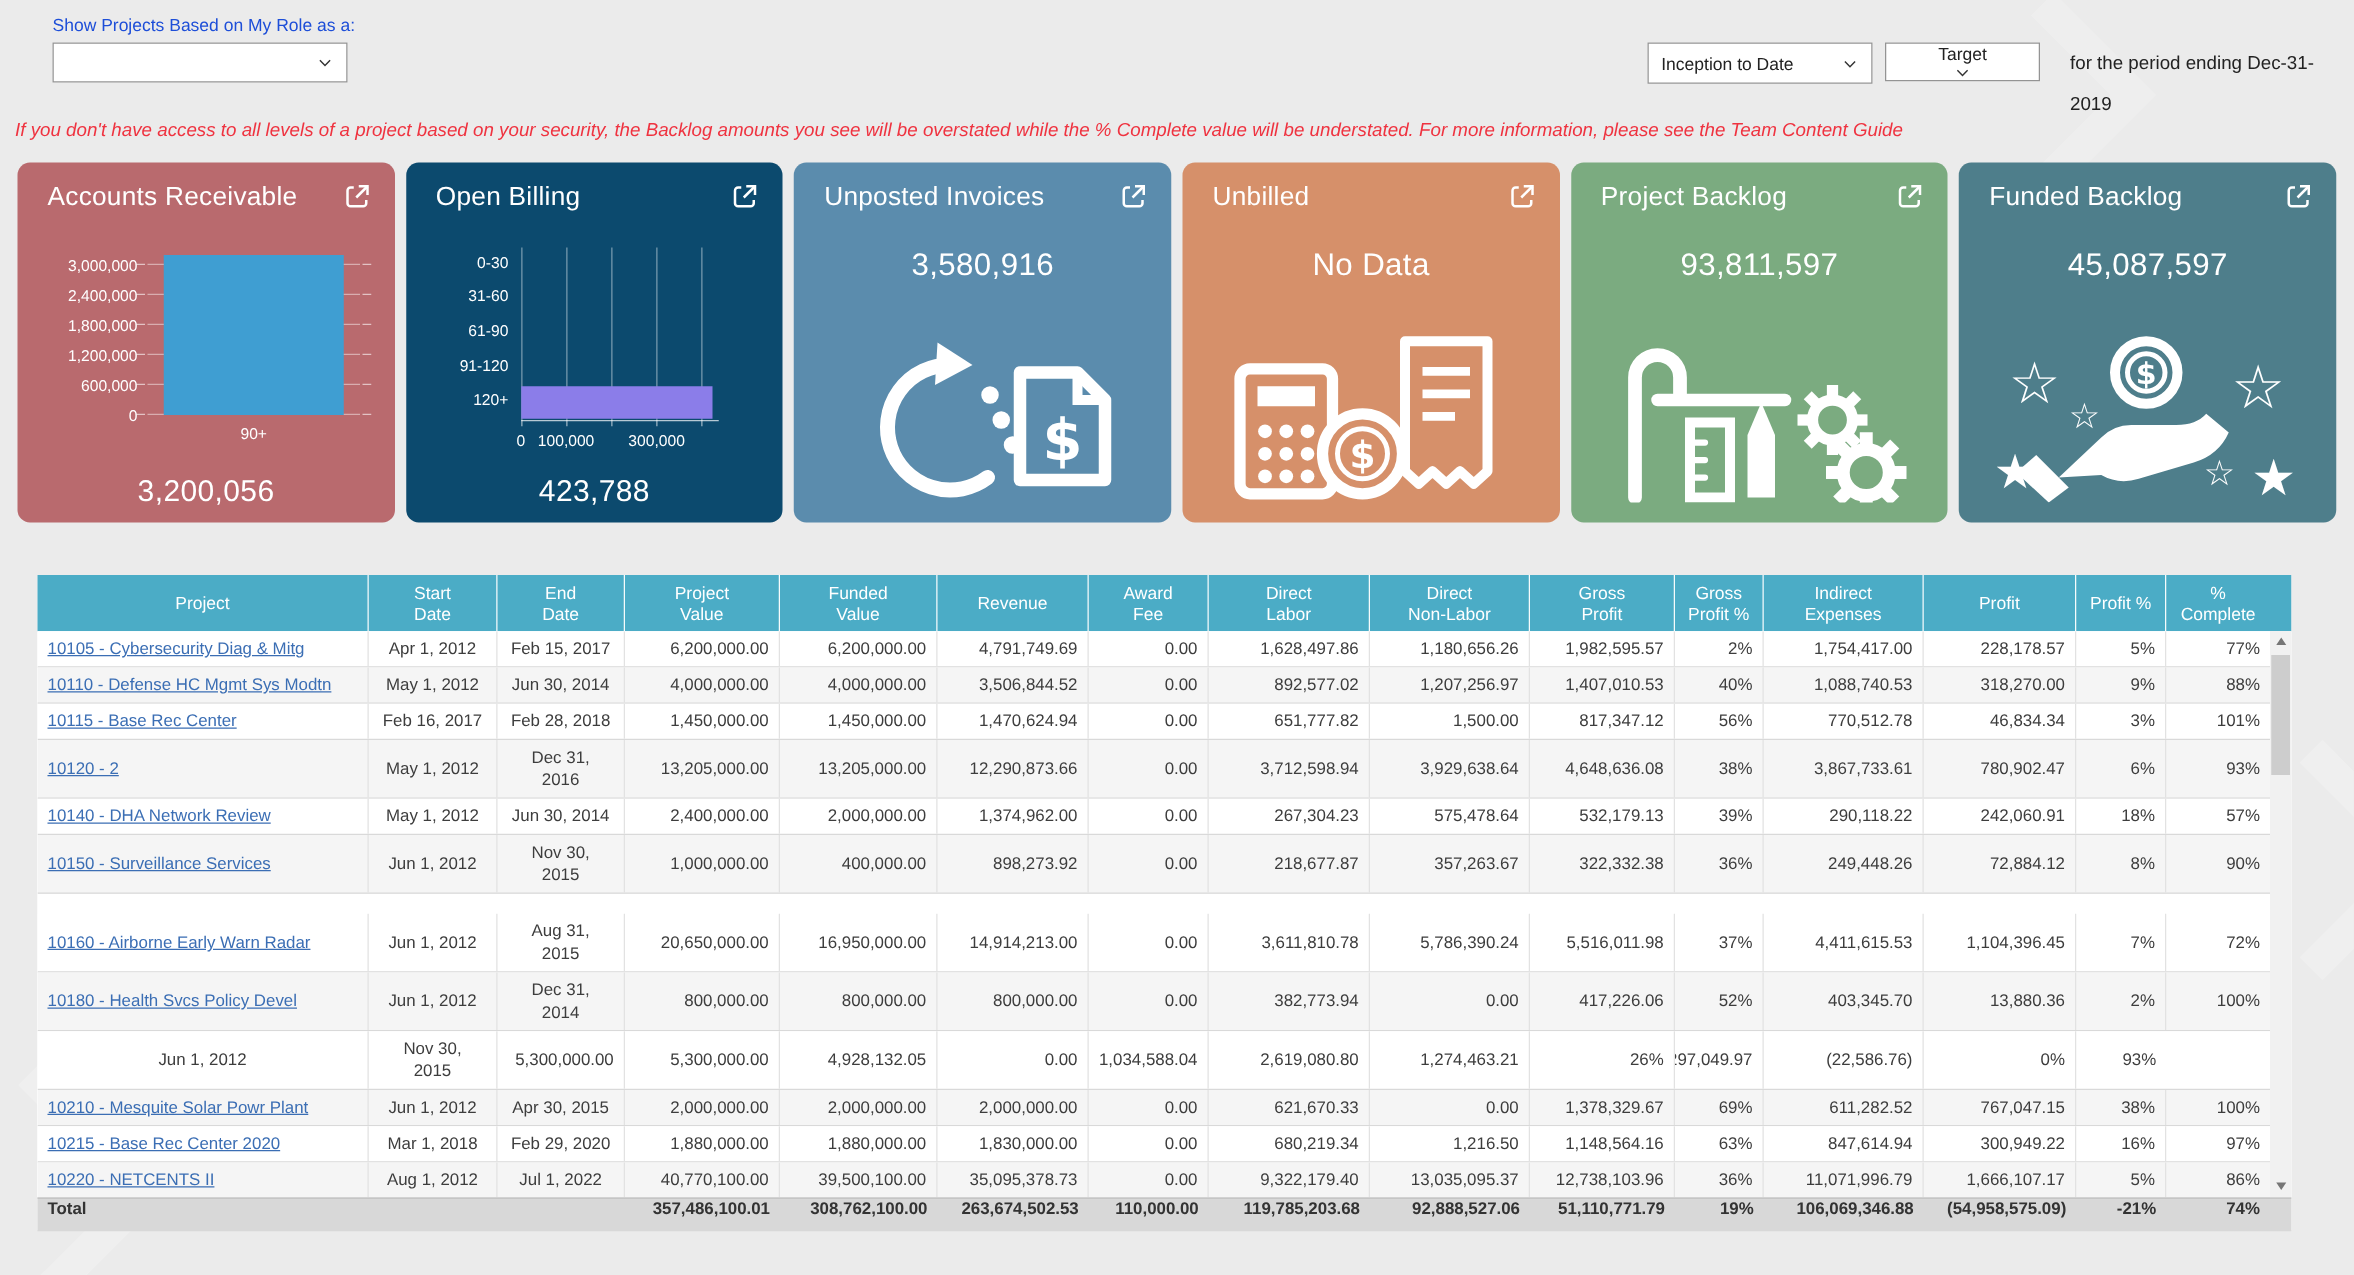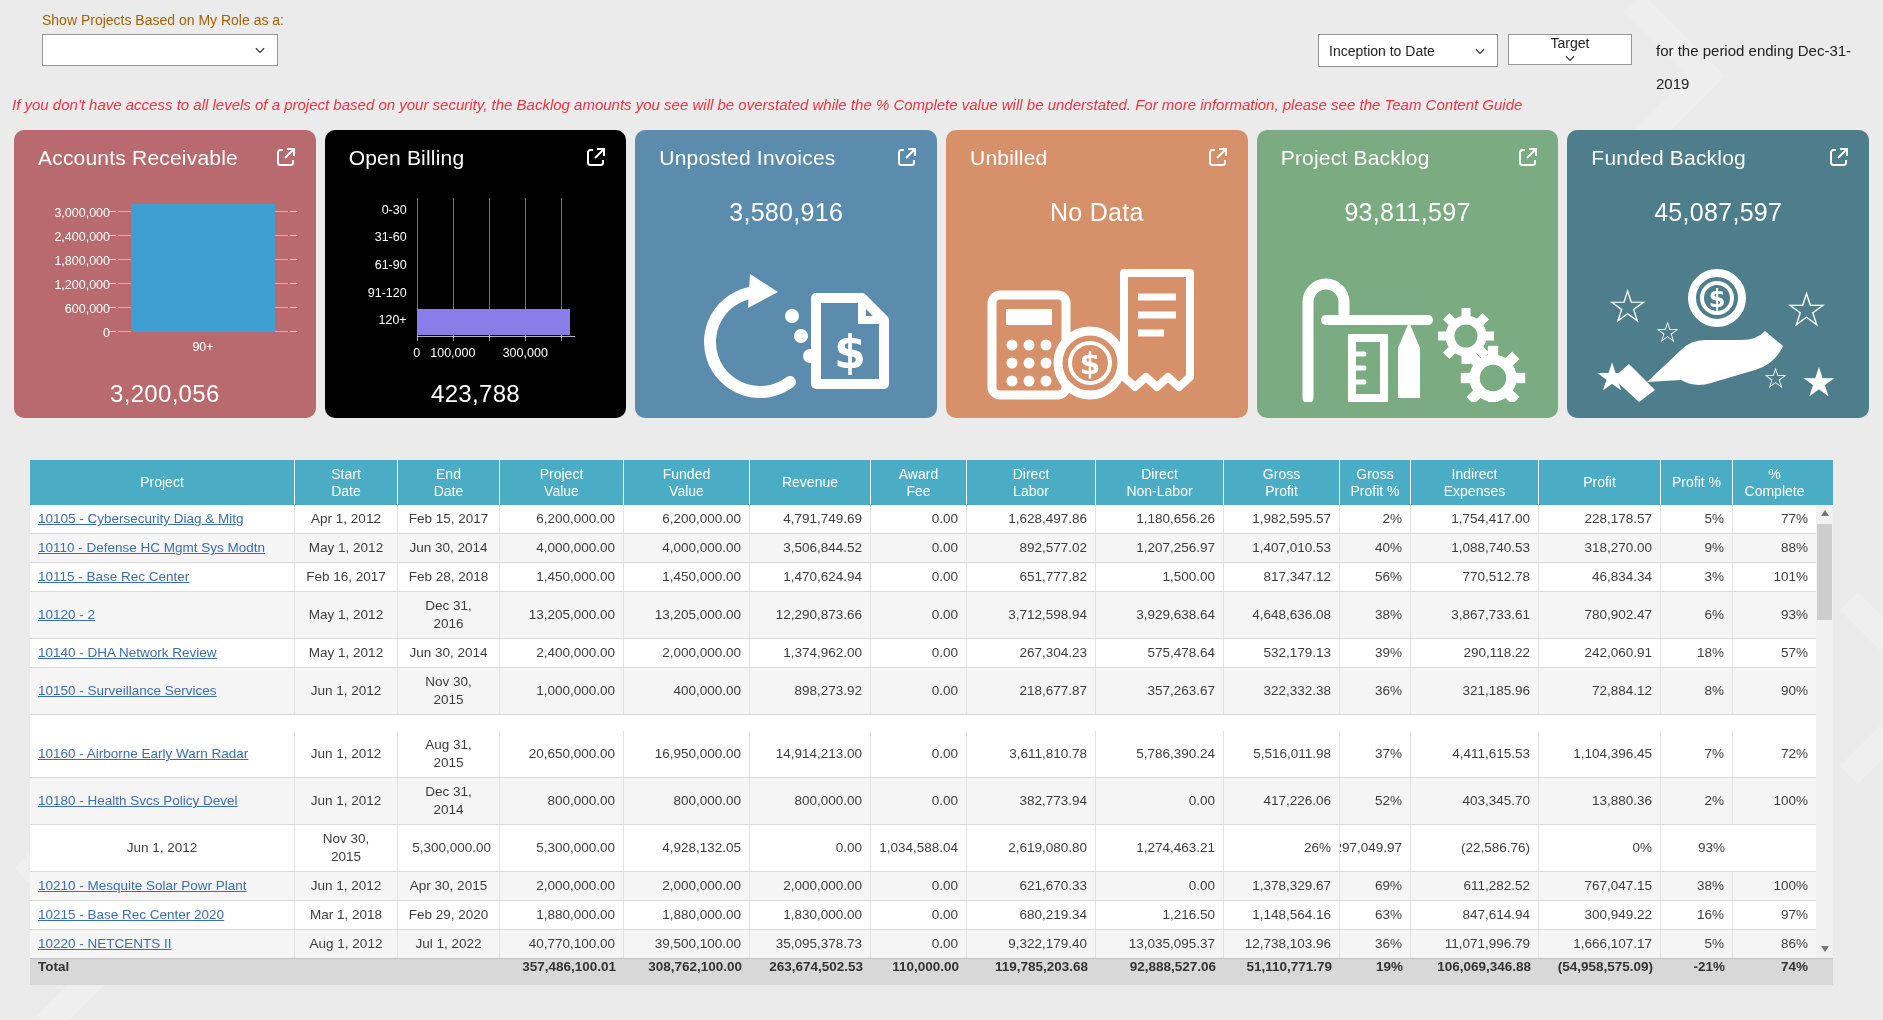--- a/index.html
+++ b/index.html
@@ -4,21 +4,21 @@
 <style>
   html,body{margin:0;padding:0;}
   body{
     width:1883px;height:1020px;overflow:hidden;position:relative;
     background:#ebebeb;font-family:"Liberation Sans",sans-serif;color:#333;
   }
   .page{position:absolute;inset:0;}
   
   .bg-chev{position:absolute;border-top:26px solid rgba(255,255,255,.5);border-right:26px solid rgba(255,255,255,.5);z-index:0;}
   
-  .role-label{position:absolute;left:42px;top:12px;font-size:14px;color:#a16207;z-index:2;}
+  .role-label{position:absolute;left:42px;top:12px;font-size:14px;color:#1d4ed8;z-index:2;}
   .select{background:#fff;border:1px solid #949494;display:flex;align-items:center;justify-content:space-between;
           padding:0 10px;font-size:14px;color:#222;cursor:pointer;box-sizing:border-box;z-index:2;}
   .role-select{position:absolute;left:42px;top:34px;width:236px;height:32px;}
   .period-select{position:absolute;left:1318px;top:34px;width:180px;height:33px;}
   .target-select{position:absolute;left:1508px;top:34px;width:124px;height:31px;flex-direction:column;}
   .chev svg{display:block;}
   .period-text{position:absolute;left:1656px;top:34px;height:33px;line-height:33px;font-size:15px;color:#222;z-index:2;}
   .warning{position:absolute;left:12px;top:96px;font-size:15px;font-style:italic;color:#ef3340;z-index:2;white-space:nowrap;}
   
   .cards{position:absolute;left:14px;right:14px;top:130px;height:288px;display:flex;gap:9px;z-index:1;}
@@ -161,21 +161,21 @@
       <div class="ytick-lab" style="bottom: 14px;">0</div>
           <div class="ytick-lab" style="bottom: 38px;">600,000</div>
           <div class="ytick-lab" style="bottom: 62px;">1,200,000</div>
           <div class="ytick-lab" style="bottom: 86px;">1,800,000</div>
           <div class="ytick-lab" style="bottom: 110px;">2,400,000</div>
           <div class="ytick-lab" style="bottom: 134px;">3,000,000</div>
         </div>
       <div class="card-botvalue">3,200,056</div>
     </div>
 
-    <div class="card" style="background:#000000;">
+    <div class="card" style="background:#0c4a6e;">
       <div class="card-title">Open Billing</div>
       <div class="card-link">
         <svg viewBox="0 0 24 24" fill="none" stroke="#fff" stroke-width="2">
             <path d="M9 5H6.5A2.5 2.5 0 0 0 4 7.5v10A2.5 2.5 0 0 0 6.5 20h10a2.5 2.5 0 0 0 2.5-2.5V15"></path>
             <path d="M13 4h7v7"></path>
             <path d="M20 4l-9 9"></path>
           </svg>
       </div>
       <div class="kchart" id="ob-chart">
         <div class="plot" id="ob-plot" style="left:80px;width:158px;top:4px;height:138px;">
@@ -445,21 +445,21 @@
           <div class="cell ac">Nov 30,
 2015</div>
           <div class="cell ar-a">1,000,000.00</div>
           <div class="cell ar-a">400,000.00</div>
           <div class="cell ar-a">898,273.92</div>
           <div class="cell ar-a">0.00</div>
           <div class="cell ar-a">218,677.87</div>
           <div class="cell ar-a">357,263.67</div>
           <div class="cell ar-a">322,332.38</div>
           <div class="cell ar-a">36%</div>
-          <div class="cell ar-a">321,185.96</div>
+          <div class="cell ar-a">249,448.26</div>
           <div class="cell ar-a">72,884.12</div>
           <div class="cell ar-a">8%</div>
           <div class="cell ar-a">90%</div>
         </div>
         <div class="trow" style="grid-template-columns: 265px 103px 102px 124px 126px 121px 96px 129px 128px 116px 71px 128px 122px 72px 83px; margin-top: 16px;">
           <div class="cell al"><span class="plink">10160 - Airborne Early Warn Radar</span></div>
           <div class="cell ac">Jun 1, 2012</div>
           <div class="cell ac">Aug 31,
 2015</div>
           <div class="cell ar-a">20,650,000.00</div>

